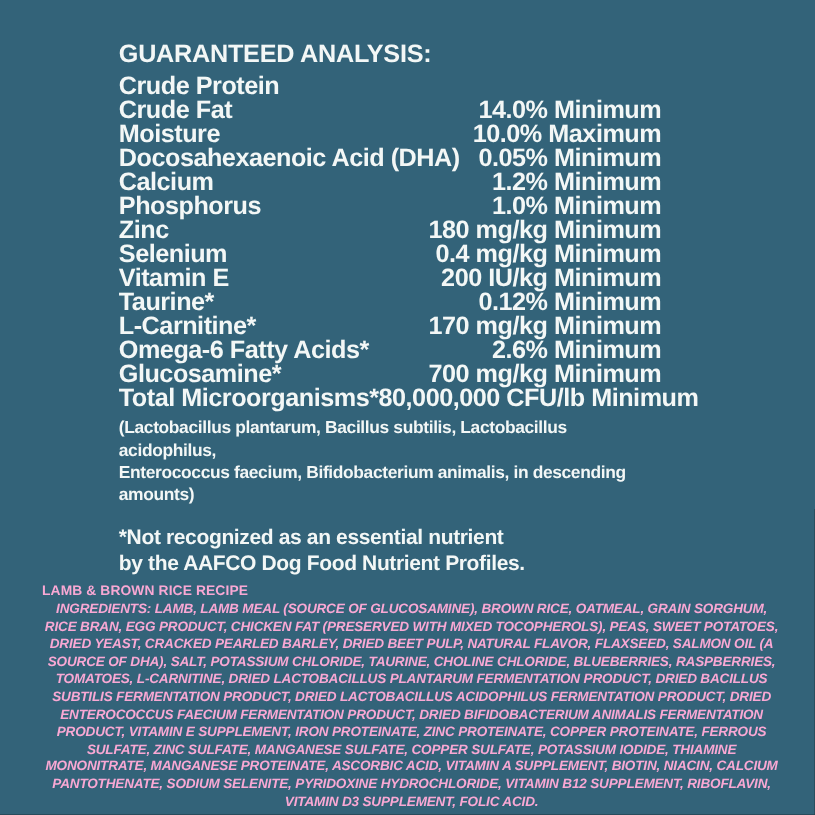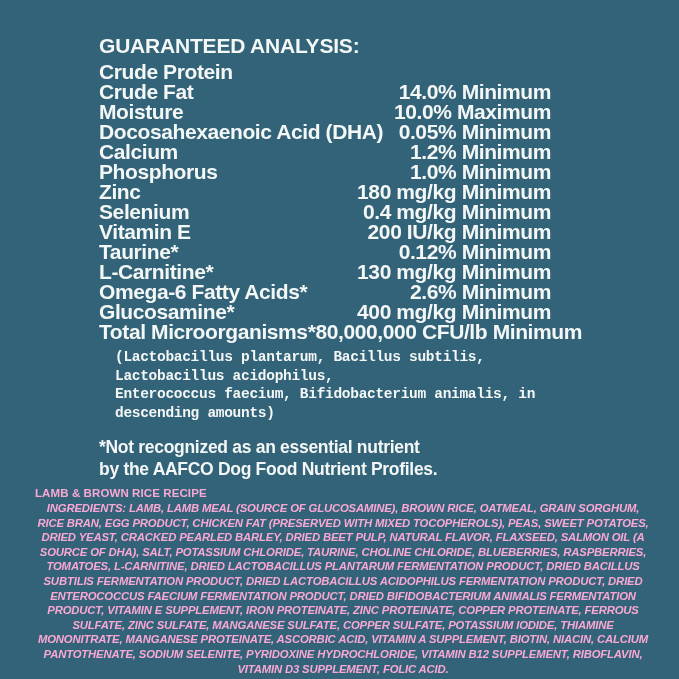--- a/index.html
+++ b/index.html
@@ -22,24 +22,23 @@
     font-size:21px;line-height:23px;
     letter-spacing:-0.2px;
   }
   .ga-rows{display:block;}
   .ga-row{
     display:flex;justify-content:space-between;
     font-size:21px;line-height:20px;
     letter-spacing:-0.4px;white-space:nowrap;
   }
   .micro-note{
-    margin:6px 0 0 16px;
+    margin:6px 0 0 0;
     font-size:14.5px;line-height:18.5px;
     letter-spacing:-0.3px;
-    font-family:Liberation Mono, monospace;
   }
   .footnote{
     margin:15px 0 0 0;
     font-size:17.5px;line-height:21.5px;
     letter-spacing:-0.3px;
   }
   
   .ingredients{
     position:absolute;left:35px;top:486px;width:616px;
     color:#f9a8d4;
@@ -98,29 +97,29 @@
         <div class="ga-row">
           <span>Vitamin E</span>
           <span>200 IU/kg Minimum</span>
         </div>
         <div class="ga-row">
           <span>Taurine*</span>
           <span>0.12% Minimum</span>
         </div>
         <div class="ga-row">
           <span>L-Carnitine*</span>
-          <span>130 mg/kg Minimum</span>
+          <span>170 mg/kg Minimum</span>
         </div>
         <div class="ga-row">
           <span>Omega-6 Fatty Acids*</span>
           <span>2.6% Minimum</span>
         </div>
         <div class="ga-row">
           <span>Glucosamine*</span>
-          <span>400 mg/kg Minimum</span>
+          <span>700 mg/kg Minimum</span>
         </div>
         <div class="ga-row">
           <span>Total Microorganisms*</span>
           <span>80,000,000 CFU/lb Minimum</span>
         </div>
       </div>
 
     <p class="micro-note">
       <span>(Lactobacillus plantarum, Bacillus subtilis, Lactobacillus acidophilus,</span><br>
       <span>Enterococcus faecium, Bifidobacterium animalis, in descending amounts)</span>

